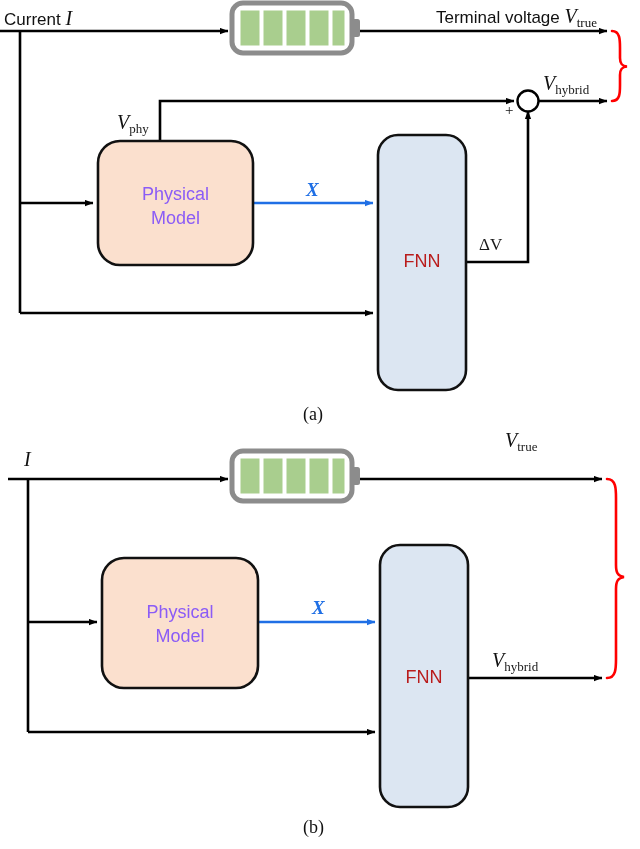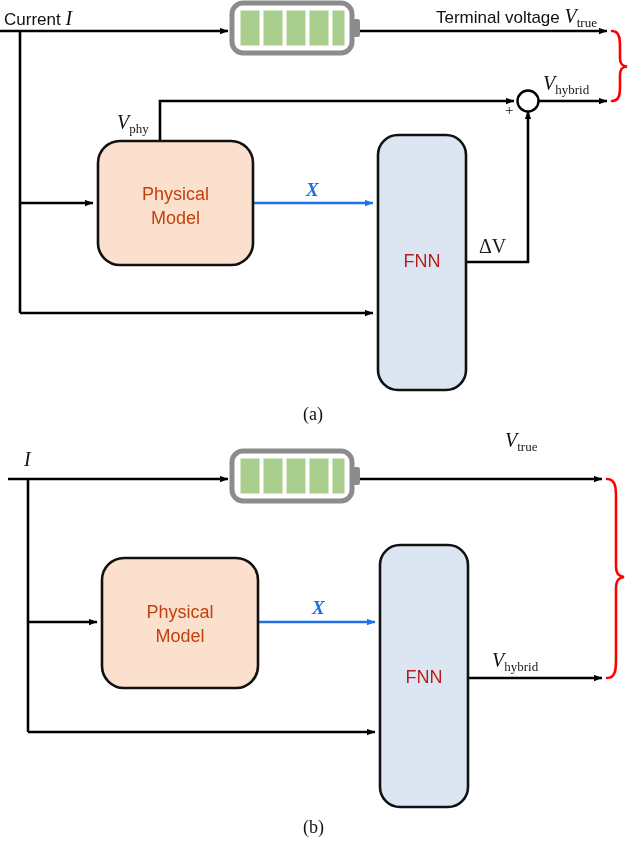--- a/index.html
+++ b/index.html
@@ -29,21 +29,21 @@
   .lbl {
     position: absolute;
     white-space: nowrap;
     line-height: 1;
     user-select: none;
   }
   
   .boxtext {
     font-family: "Liberation Sans", sans-serif;
     font-size: 18px;
-    color: #c2410c;
+    color: #8b5cf6;
     text-align: center;
     line-height: 1.32;
   }
   .boxtext-fnn {
     font-family: "Liberation Sans", sans-serif;
     font-size: 18px;
     color: #b91c1c;
   }
   
   .sans {
@@ -68,21 +68,21 @@
     font-style: normal;
     font-size: 13px;
     vertical-align: baseline;
     position: relative;
     top: 4px;
     left: 0px;
   }
   .delta {
     font-family: "Liberation Serif", serif;
     font-style: normal;
-    font-size: 20px;
+    font-size: 17px;
   }
   .plussign {
     font-family: "Liberation Serif", serif;
     font-size: 15px;
     color: #111111;
   }
   .caption {
     font-family: "Liberation Serif", serif;
     font-size: 18px;
     color: #111111;

